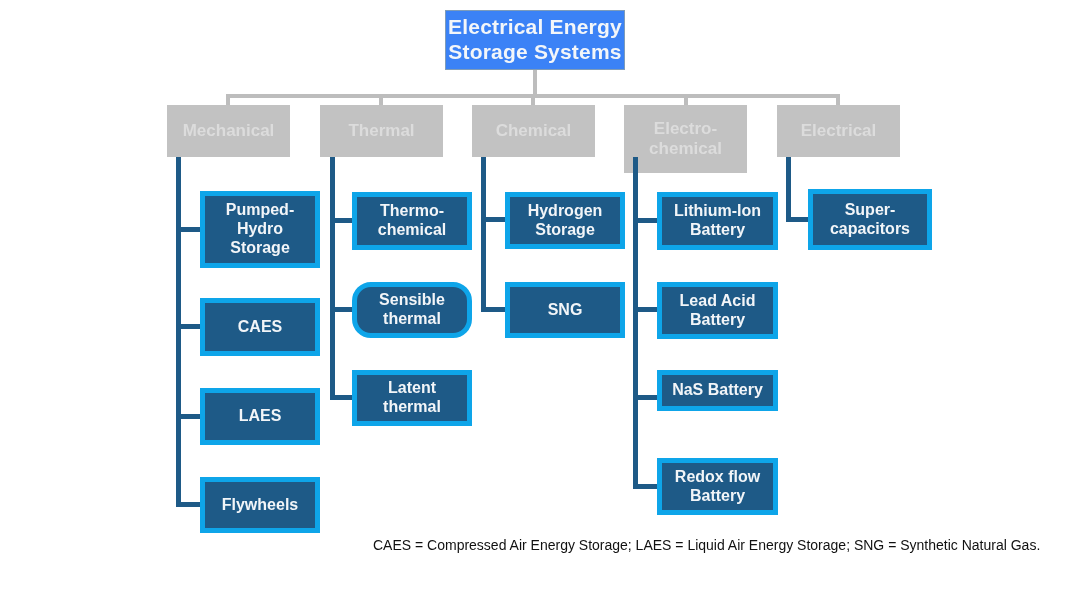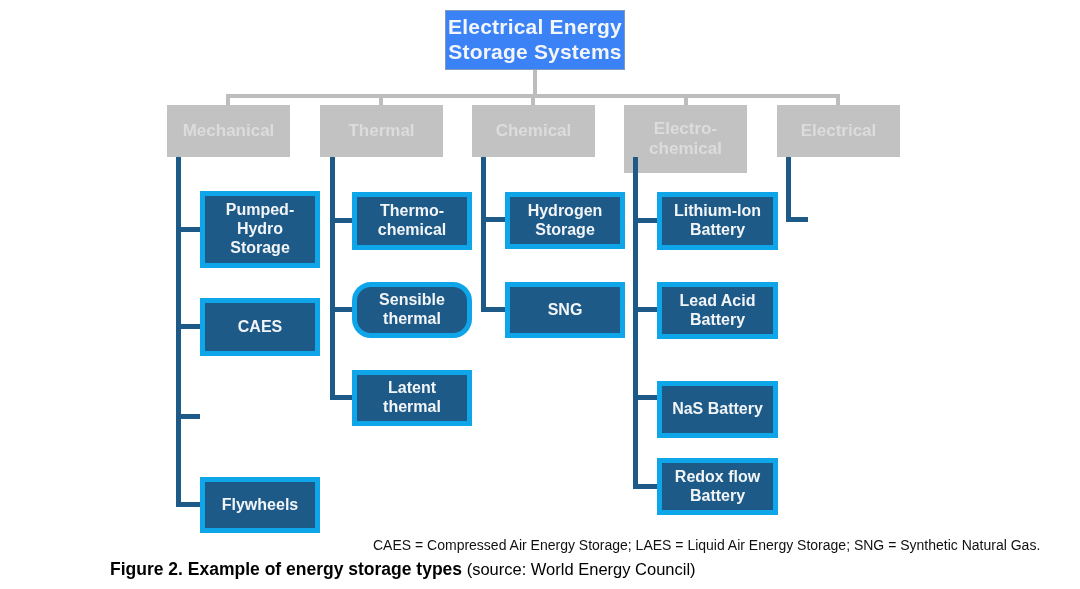--- a/index.html
+++ b/index.html
@@ -106,41 +106,41 @@
   <div class="conn conn-blue" style="left:633px; top:395px; width:24px; height:5px;"></div>
   <div class="conn conn-blue" style="left:633px; top:484px; width:24px; height:5px;"></div>
 
   <div class="conn conn-blue" style="left:786px; top:157px; width:5px; height:65px;"></div>
   <div class="conn conn-blue" style="left:786px; top:217px; width:22px; height:5px;"></div>
 
   <div class="box child-box" style="left:200px; top:191px; width:120px; height:77px;">Pumped-
 Hydro
 Storage</div>
   <div class="box child-box" style="left:200px; top:298px; width:120px; height:58px;">CAES</div>
+  <div class="box child-box" style="left:200px; top:388px; width:120px; height:57px;">LAES</div>
   <div class="box child-box" style="left:200px; top:477px; width:120px; height:56px;">Flywheels</div>
 
   <div class="box child-box" style="left:352px; top:192px; width:120px; height:58px;">Thermo-
 chemical</div>
   <div class="box child-box" style="left:352px; top:282px; width:120px; height:56px;border-radius:19px;">Sensible
 thermal</div>
   <div class="box child-box" style="left:352px; top:370px; width:120px; height:56px;">Latent
 thermal</div>
 
   <div class="box child-box" style="left:505px; top:192px; width:120px; height:57px;">Hydrogen
 Storage</div>
   <div class="box child-box" style="left:505px; top:282px; width:120px; height:56px;">SNG</div>
 
   <div class="box child-box" style="left:657px; top:192px; width:121px; height:58px;">Lithium-Ion
 Battery</div>
   <div class="box child-box" style="left:657px; top:282px; width:121px; height:57px;">Lead Acid
 Battery</div>
-  <div class="box child-box" style="left:657px; top:381px; width:121px; height:57px;">NaS Battery</div>
+  <div class="box child-box" style="left:657px; top:370px; width:121px; height:41px;">NaS Battery</div>
   <div class="box child-box" style="left:657px; top:458px; width:121px; height:57px;">Redox flow
 Battery</div>
 
+  <div class="box child-box" style="left:808px; top:189px; width:124px; height:61px;">Super-
+capacitors</div>
 
   <div class="footnote">CAES = Compressed Air Energy Storage; LAES = Liquid Air Energy Storage; SNG = Synthetic Natural Gas.</div>
 
-  <div class="caption">
-    <span class="cap-bold">Figure 2. Example of energy storage types</span><span class="cap-normal"> (source: World Energy Council)</span>
-  </div>
 
 </div>
 
 </body></html>

